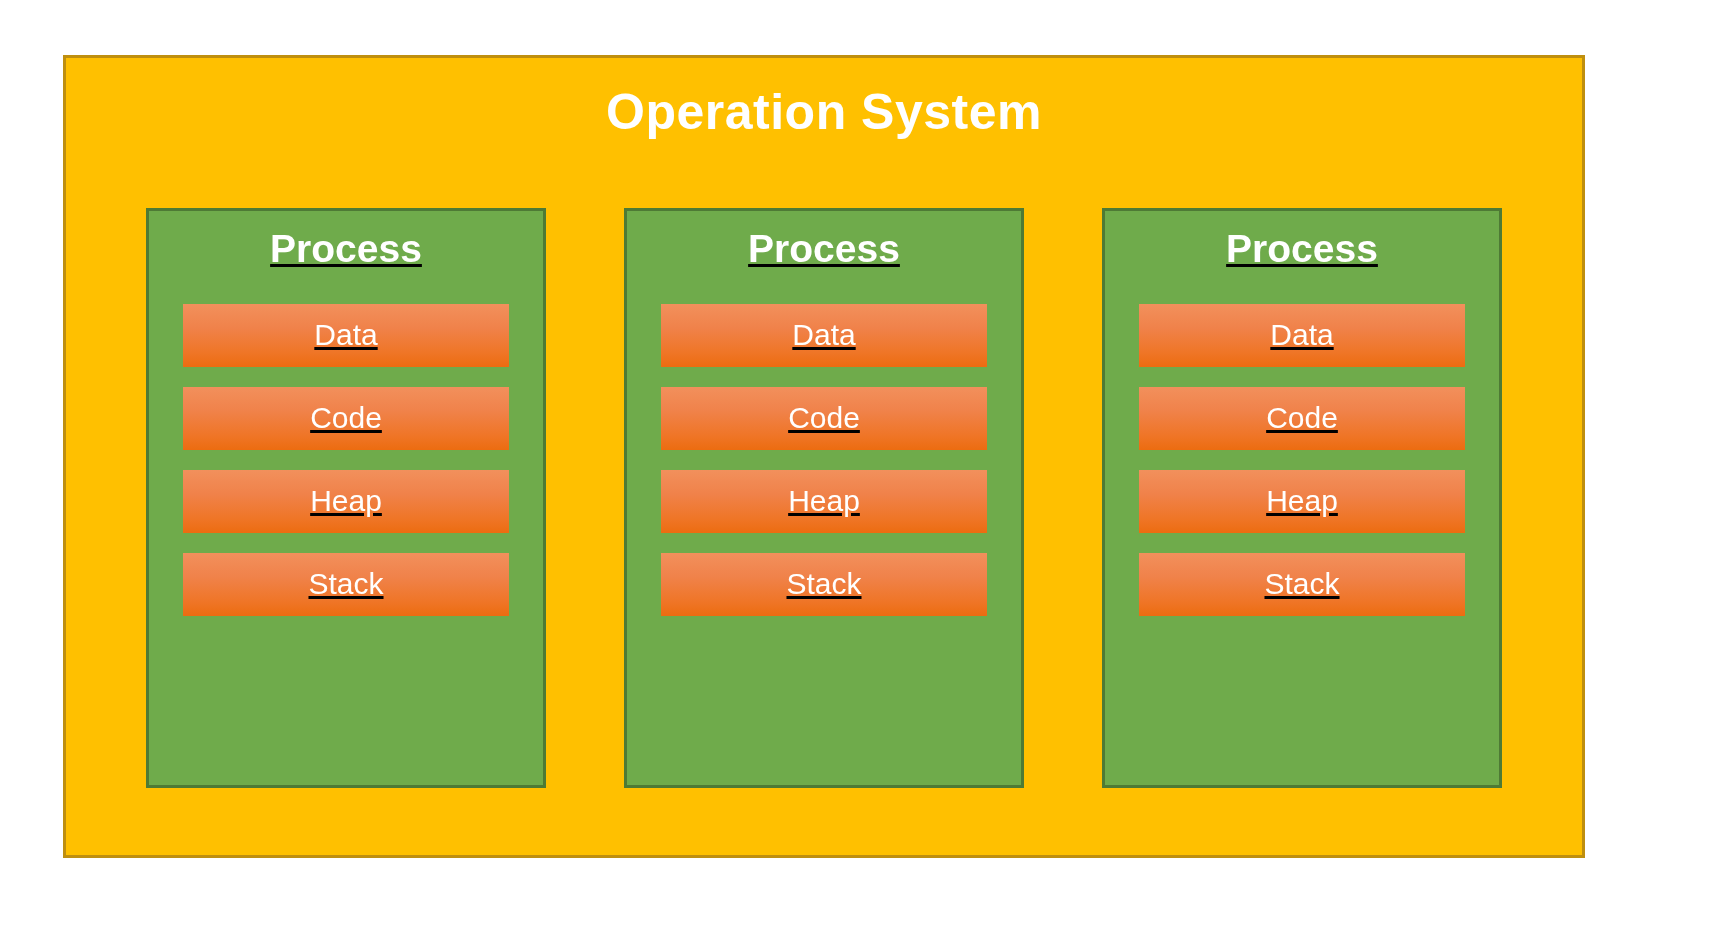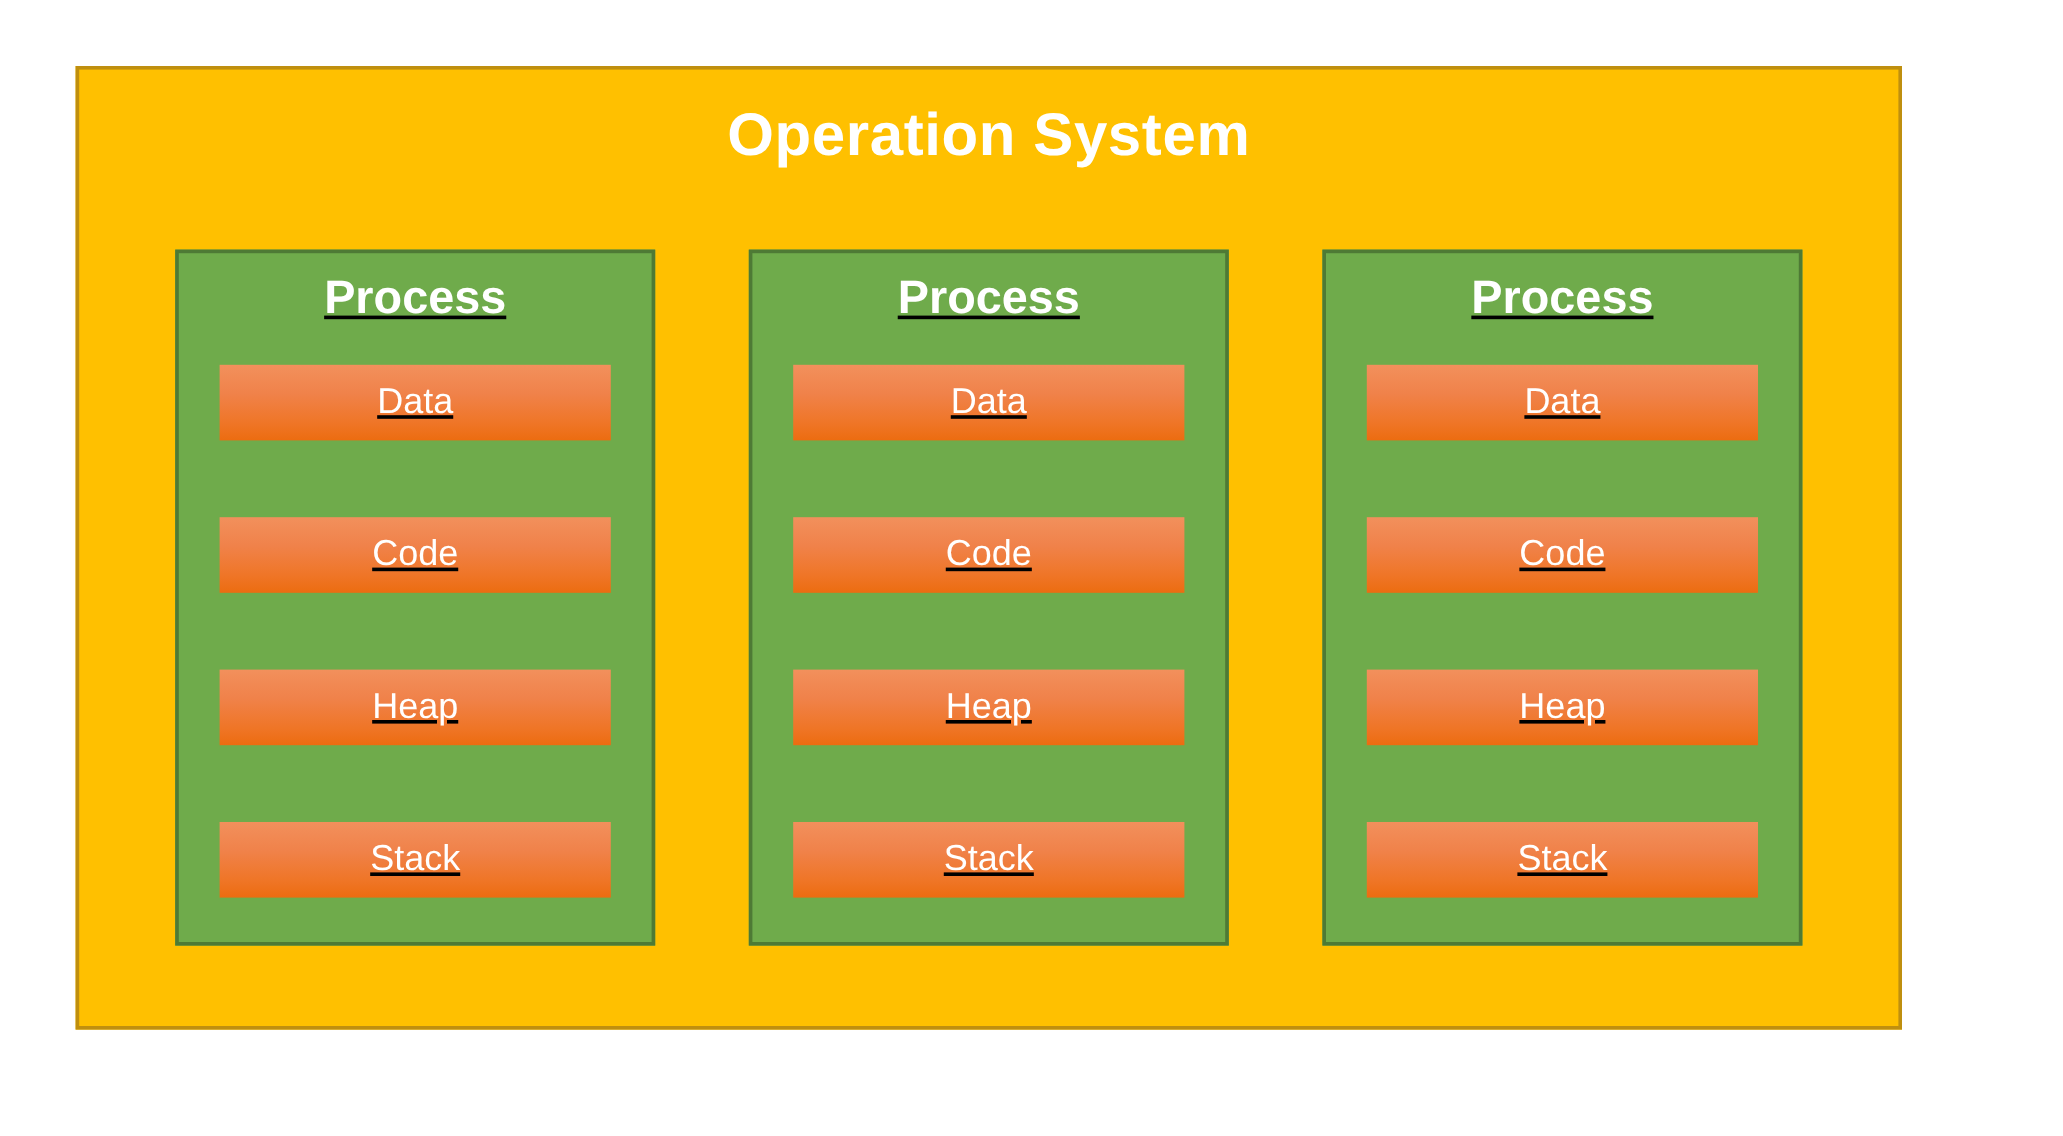--- a/index.html
+++ b/index.html
@@ -78,21 +78,21 @@
     text-align: center;
     white-space: nowrap;
   }
 
   .segments {
     margin-top: 32px;
     width: 100%;
     display: flex;
     flex-direction: column;
     align-items: center;
-    gap: 64px;
+    gap: 20px;
   }
 
   .segment {
     width: 326px;
     height: 63px;
     background: linear-gradient(to bottom, #f2905c 0%, #f0824a 38%, #ef7526 78%, #ec6c10 100%);
     display: flex;
     align-items: center;
     justify-content: center;
     color: #ffffff;

